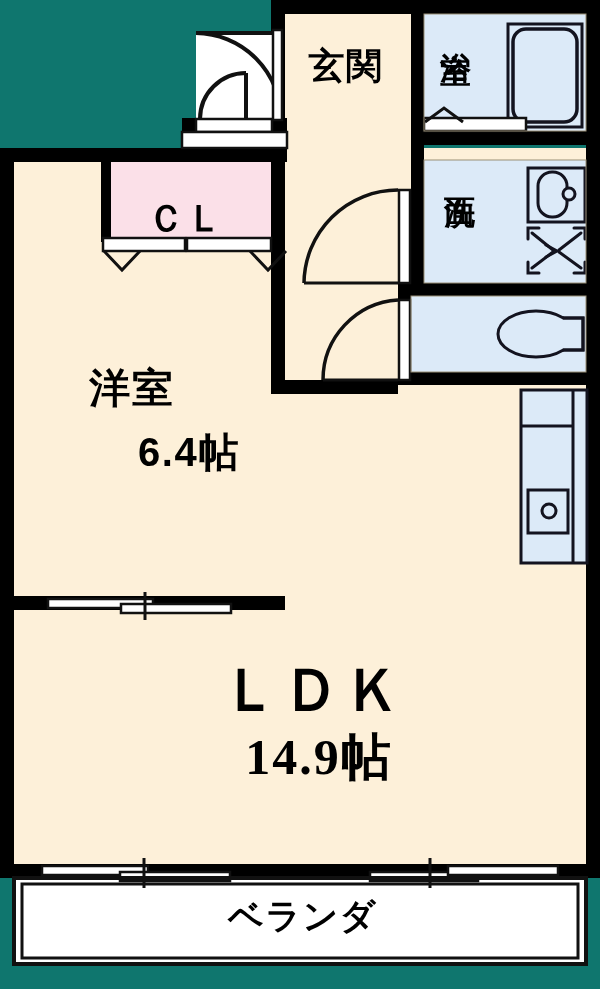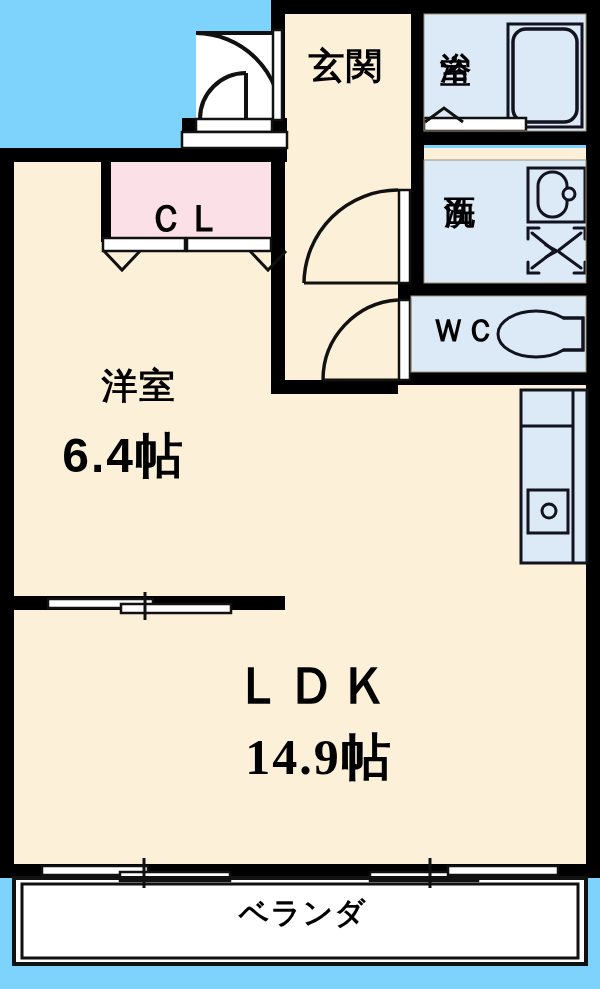--- a/index.html
+++ b/index.html
@@ -11,21 +11,21 @@
   body {
     width: 600px;
     height: 989px;
     font-family: "Liberation Sans", "DejaVu Sans", sans-serif;
     overflow: hidden;
   }
   #plan-root {
     position: relative;
     width: 600px;
     height: 989px;
-    background: #7dd3fc;
+    background: #0f766e;
   }
   #plan-svg {
     position: absolute;
     left: 0;
     top: 0;
     width: 600px;
     height: 989px;
     display: block;
   }
   .label-layer {
@@ -227,26 +227,25 @@
   </svg>
 
   <div class="label-layer">
 
     <div class="rm-label" style="left:300px; top:48px; width:92px; font-size:36px;">玄関</div>
 
     <div class="rm-label vert" style="left:437px; top:28px; width:34px; font-size:31px;">浴室</div>
 
     <div class="rm-label vert" style="left:441px; top:172px; width:34px; font-size:31px;">洗面</div>
 
-    <div class="rm-label" style="left:424px; top:315px; width:82px; font-size:31px;">ＷＣ</div>
 
     <div class="rm-label" style="left:122px; top:200px; width:128px; font-size:37px;">ＣＬ</div>
 
-    <div class="rm-label" style="left:69px; top:368px; width:140px; font-size:36px;">洋室</div>
-    <div class="rm-label" style="left:36px; top:432px; width:175px; font-size:48px;">6.4帖</div>
-
-    <div class="rm-label" style="left:218px; top:660px; width:190px; font-size:51px;">ＬＤＫ</div>
+    <div class="rm-label" style="left:62px; top:368px; width:140px; font-size:41px;">洋室</div>
+    <div class="rm-label" style="left:65px; top:432px; width:175px; font-size:40px;text-align:right;">6.4帖</div>
+
+    <div class="rm-label" style="left:218px; top:660px; width:190px; font-size:59px;">ＬＤＫ</div>
     <div class="rm-label" style="left:208px; top:732px; width:222px; font-size:50px;font-family:Liberation Serif, serif;">14.9帖</div>
 
-    <div class="rm-label" style="left:195px; top:898px; width:215px; font-size:30px;">ベランダ</div>
+    <div class="rm-label" style="left:195px; top:898px; width:215px; font-size:35px;">ベランダ</div>
   </div>
 
 </div>
 
 </body></html>

